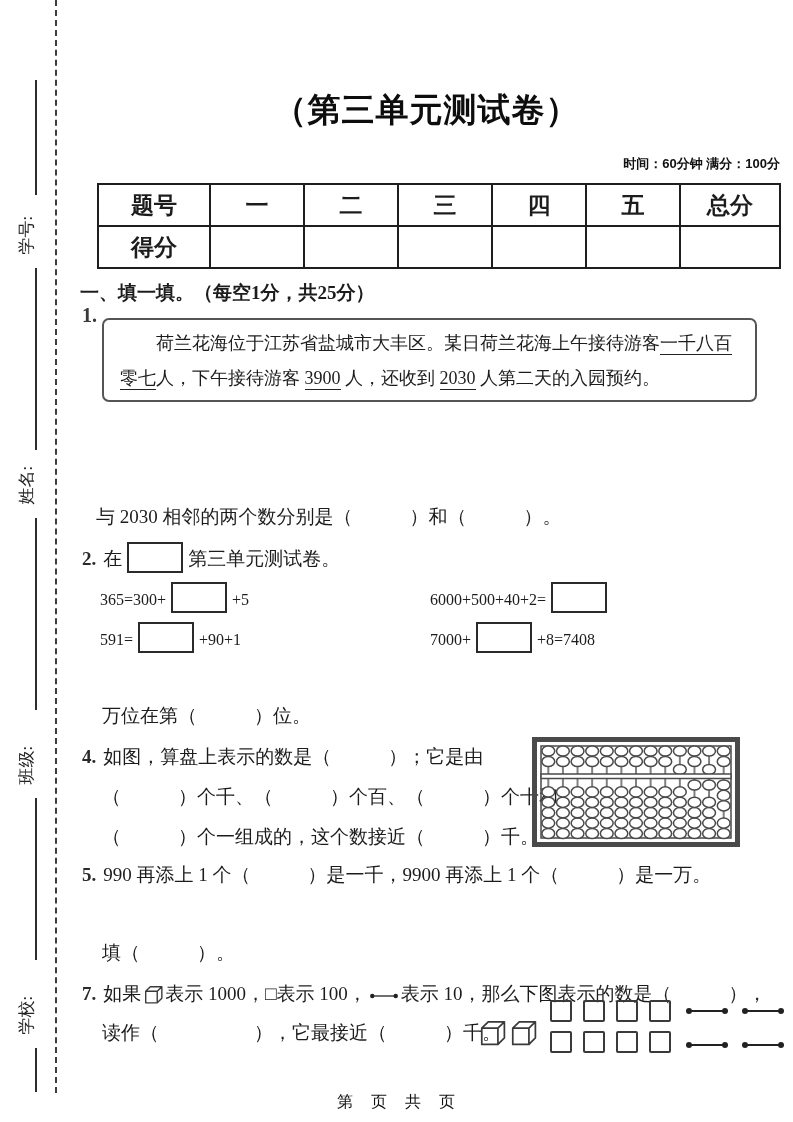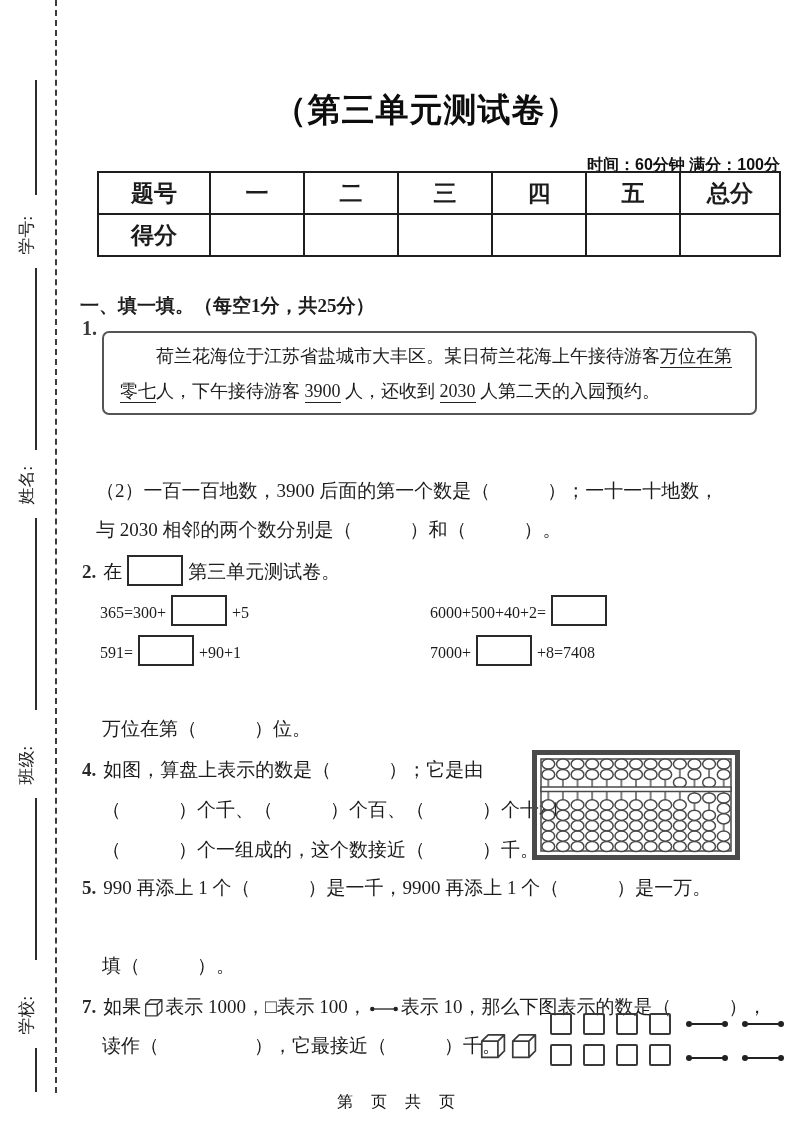--- a/index.html
+++ b/index.html
@@ -11,27 +11,27 @@
   .sidelabel{position:absolute;left:-7px;width:64px;height:20px;transform:rotate(-90deg);
              font-size:17px;text-align:center;white-space:nowrap;color:#222;}
   
   .title{position:absolute;left:60px;right:0;top:20px;text-align:center;
          font-family:"Liberation Sans","DejaVu Sans",sans-serif;font-weight:900;
          font-size:40px;letter-spacing:2px;color:#0d0d0d;}
   .subtitle{position:absolute;left:60px;right:0;top:88px;text-align:center;
             font-family:"Liberation Sans","DejaVu Sans",sans-serif;font-weight:900;
             font-size:33px;letter-spacing:1px;color:#0d0d0d;}
   .time{position:absolute;right:13px;top:155px;font-family:"Liberation Sans","DejaVu Sans",sans-serif;
-        font-weight:700;font-size:16px;color:#111;}
-  
-  table.score{position:absolute;left:97px;top:171px;border-collapse:collapse;table-layout:fixed;}
+        font-weight:700;font-size:13px;color:#111;}
+  
+  table.score{position:absolute;left:97px;top:183px;border-collapse:collapse;table-layout:fixed;}
   table.score td{border:2px solid #1e1e1e;height:40px;text-align:center;vertical-align:middle;
                  font-weight:700;font-size:23px;padding:0;background:#fff;}
   
-  .content{position:absolute;left:80px;top:17px;width:713px;height:908px;}
+  .content{position:absolute;left:80px;top:4px;width:713px;height:908px;}
   .line{position:absolute;white-space:nowrap;font-size:19px;line-height:26px;}
   .qnum{font-weight:700;color:#2a2a2a;margin-right:7px;}
   .sec-head{position:absolute;left:0;top:276px;font-size:19px;font-weight:700;white-space:nowrap;}
   .q1num{position:absolute;left:2px;top:300px;font-weight:700;font-size:20px;color:#3a3a3a;}
   .q1box{position:absolute;left:22px;top:314px;width:655px;height:84px;box-sizing:border-box;
          border:2px solid #555;border-radius:7px;padding:6px 16px 0;font-size:18px;line-height:35px;}
   .q1box .bl{white-space:nowrap;}
   .ind{text-indent:2em;}
   .ul{border-bottom:1.5px solid #222;padding-bottom:1px;}
   .fbox{display:inline-block;width:52px;height:27px;border:2px solid #2a2a2a;
@@ -101,24 +101,23 @@
     </tr>
   </tbody>
     </table>
 
   <div class="content">
 
     <div class="sec-head">一、填一填。（每空1分，共25分）</div>
 
     <div class="q1num">1.</div>
     <div class="q1box">
-      <div class="bl ind"><span>荷兰花海位于江苏省盐城市大丰区。某日荷兰花海上午接待游客</span><span class="ul">万位在第</span></div>
+      <div class="bl ind"><span>荷兰花海位于江苏省盐城市大丰区。某日荷兰花海上午接待游客</span><span class="ul">一千八百</span></div>
       <div class="bl"><span class="ul">零七</span><span>人，下午接待游客 </span><span class="ul">3900</span><span> 人，还收到 </span><span class="ul">2030</span><span> 人第二天的入园预约。</span></div>
     </div>
-    <div class="line" style="left:16px;top:461px">（2）一百一百地数，3900 后面的第一个数是（　　　）；一十一十地数，</div>
     <div class="line" style="left:16px;top:500px">与 2030 相邻的两个数分别是（　　　）和（　　　）。</div>
 
     <div class="line" style="left:2px;top:538px">
       <span class="qnum">2.</span><span>在</span><span class="fbox"></span><span>第三单元测试卷。</span>
     </div>
     <div class="line eq" style="left:20px;top:578px">
       <span>365=300+</span><span class="fbox"></span><span>+5</span>
     </div>
     <div class="line eq" style="left:350px;top:578px">
       <span>6000+500+40+2=</span><span class="fbox"></span>

